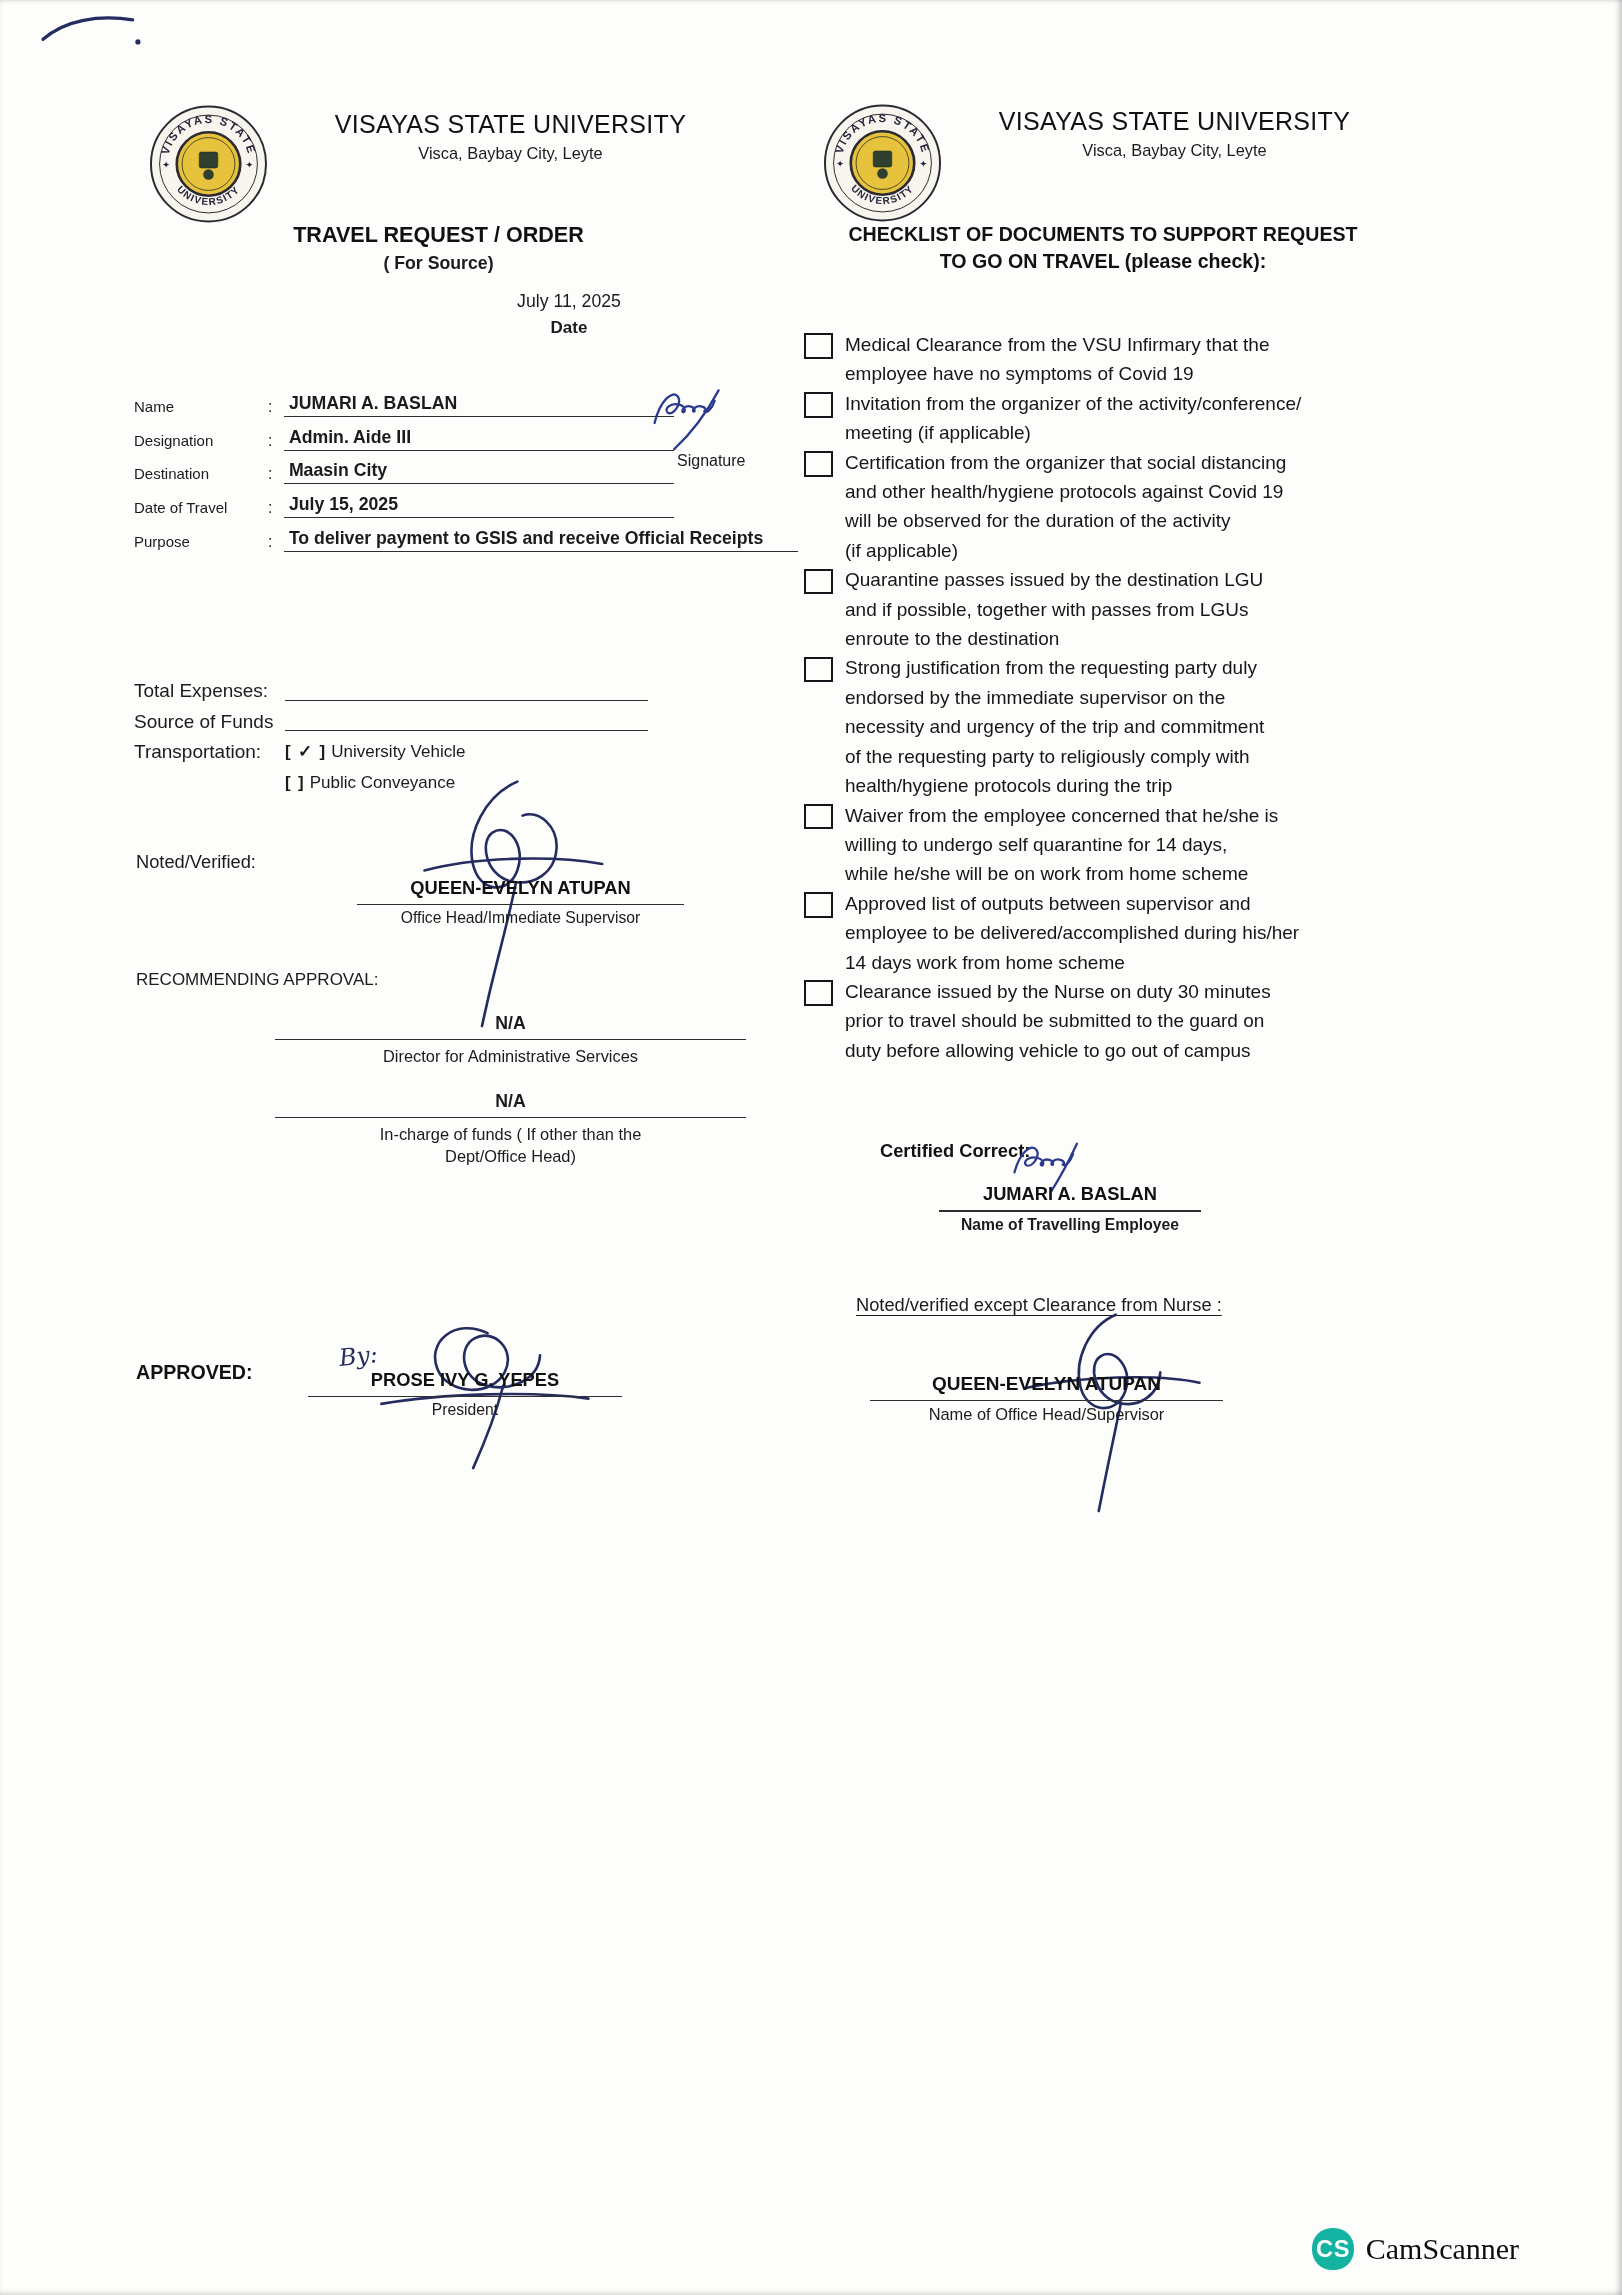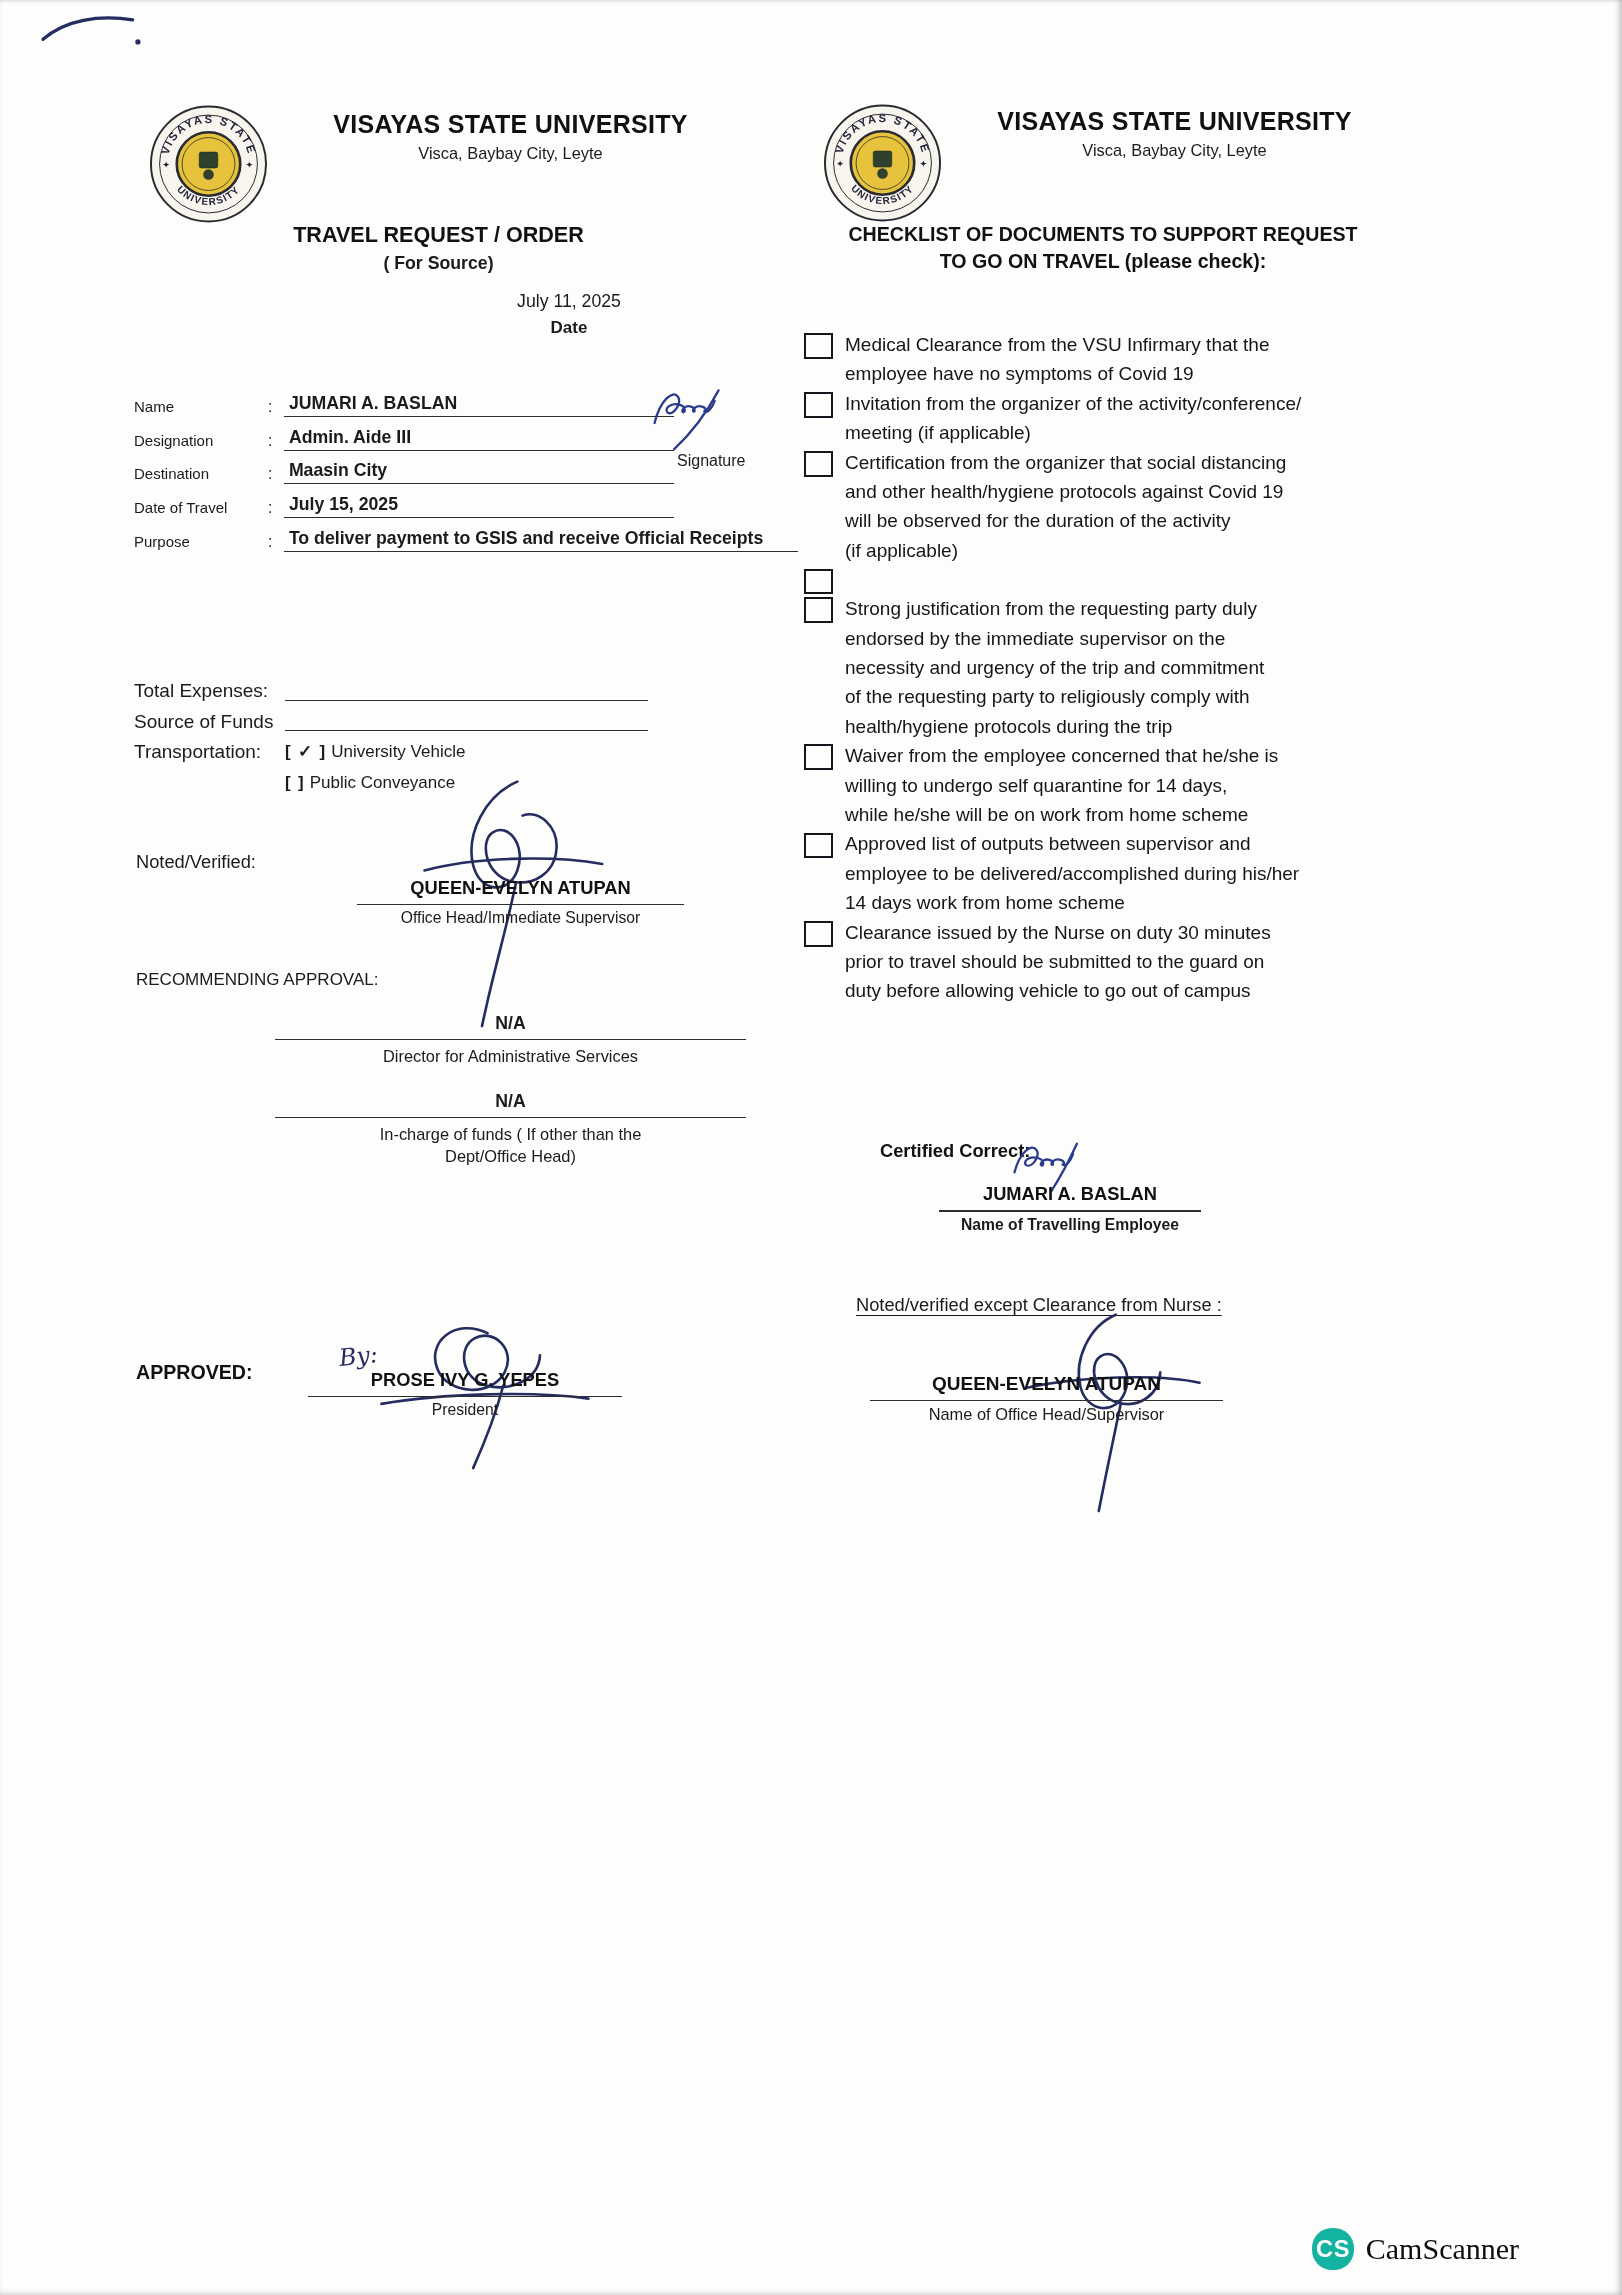--- a/index.html
+++ b/index.html
@@ -7,21 +7,21 @@
     position:relative;width:1622px;height:2295px;background:#fdfdfc;
     font-family:"Liberation Sans", sans-serif;color:#1b1b1b;overflow:hidden;
     box-shadow:inset -4.6px 0 6.5px -2px rgba(0,0,0,.22), inset 0 -3.9px 6.5px -2.6px rgba(0,0,0,.14), inset 0 2.6px 3.9px -2px rgba(0,0,0,.10);
   }
   .abs{position:absolute;}
   .center{text-align:center;}
   .pre{white-space:pre-line;}
   .ink{stroke:#242c60;fill:none;stroke-linecap:round;stroke-linejoin:round;}
   .ink-lt{stroke:#2a3a8c;fill:none;stroke-linecap:round;stroke-linejoin:round;}
 
-  .univ-name{font-size:25px;font-weight:bold;letter-spacing:0.3px;color:#111;}
+  .univ-name{font-size:25px;font-weight:normal;letter-spacing:0.3px;color:#111;}
   .univ-addr{font-size:16.4px;margin-top:4.6px;}
   .form-title{font-size:21.6px;font-weight:bold;color:#111;}
   .form-subtitle{font-size:17.7px;font-weight:600;margin-top:5.2px;}
   .date-val{font-size:17.7px;}
   .date-lbl{font-size:17px;font-weight:600;margin-top:5.9px;}
 
   .field-row{display:flex;align-items:flex-end;margin-bottom:9.8px;}
   .f-label{display:inline-block;width:134px;font-size:15px;line-height:21px;}
   .f-colon{display:inline-block;width:15.7px;font-size:15.7px;line-height:21px;}
   .f-value{display:inline-block;width:383px;font-size:17.7px;font-weight:600;line-height:21.6px;
@@ -245,20 +245,23 @@
     </div>
     <div class="chk-item">
       <span class="chk-box"></span>
       <span class="chk-text pre">Certification from the organizer that social distancing
 and other health/hygiene protocols against Covid 19
 will be observed for the duration of the activity
  (if applicable)</span>
     </div>
     <div class="chk-item">
       <span class="chk-box"></span>
+      <span class="chk-text pre">Quarantine passes issued by the destination LGU
+and if possible, together with passes from LGUs
+enroute to the destination</span>
     </div>
     <div class="chk-item">
       <span class="chk-box"></span>
       <span class="chk-text pre">Strong justification from the requesting party duly
 endorsed by the immediate supervisor on the
 necessity and urgency of the trip and commitment
 of the requesting party to religiously comply with
 health/hygiene protocols during the trip</span>
     </div>
     <div class="chk-item">

